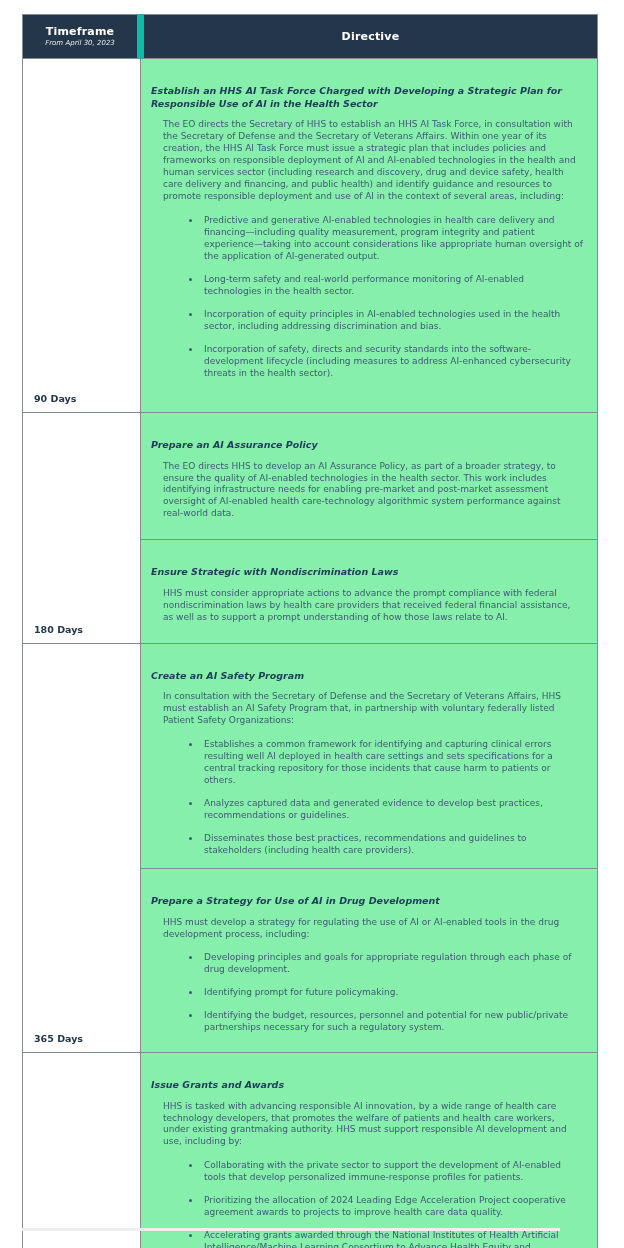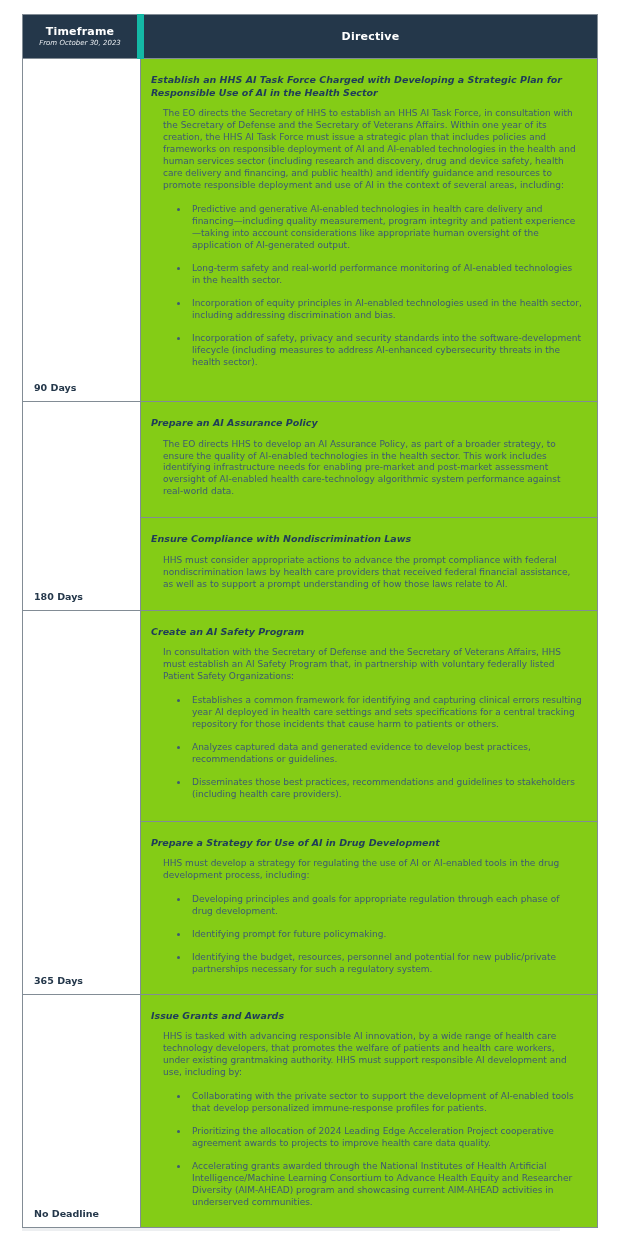--- a/index.html
+++ b/index.html
@@ -53,22 +53,22 @@
     width: 117px;
     vertical-align: bottom;
     padding: 20px 6px 8px 11px;
     font-size: 9.5px;
     font-weight: bold;
     color: #24374a;
     background: #ffffff;
   }
   td.dir-cell {
     vertical-align: top;
-    padding: 15px 14px 9px 10px;
-    background: #84cc16;
+    padding: 26px 14px 9px 10px;
+    background: #86efac;
   }
   .dir-title {
     font-size: 9.5px;
     font-weight: bold;
     font-style: italic;
     color: #1f3c59;
     line-height: 1.32;
     margin: 0 0 9px 0;
   }
   .dir-body {
@@ -78,21 +78,21 @@
     margin: 0 0 10px 12px;
   }
   ul.dir-bullets {
     margin: 0;
     padding: 2px 0 0 38px;
     color: #3e5a73;
   }
   ul.dir-bullets li {
     font-size: 9px;
     line-height: 1.33;
-    margin: 0 0 11px 0;
+    margin: 0 0 11px 12px;
     padding-left: 3px;
   }
   ul.dir-bullets li:last-child { margin-bottom: 2px; }
   .footer-strip {
     position: absolute;
     left: 22px;
     top: 1228px;
     width: 538px;
     height: 3px;
     background: #edeff1;
@@ -105,61 +105,61 @@
 
   <table class="directive-table">
     <colgroup>
       <col style="width:118px">
       <col style="width:457px">
     </colgroup>
     <thead>
       <tr>
         <th class="hdr">
           <div class="hdr-title">Timeframe</div>
-          <div class="hdr-sub">From October 30, 2023</div>
+          <div class="hdr-sub">From April 30, 2023</div>
         </th>
         <th class="hdr">
           <div class="hdr-title">Directive</div>
         </th>
       </tr>
     </thead>
     <tbody>
         <tr>
           <td class="tf-cell" rowspan="1"><span>90 Days</span></td>
           <td class="dir-cell" style="height: 318px;">
             <div class="dir-title">Establish an HHS AI Task Force Charged with Developing a Strategic Plan for Responsible Use of AI in the Health Sector</div>
             <div class="dir-body">The EO directs the Secretary of HHS to establish an HHS AI Task Force, in consultation with the Secretary of Defense and the Secretary of Veterans Affairs. Within one year of its creation, the HHS AI Task Force must issue a strategic plan that includes policies and frameworks on responsible deployment of AI and AI-enabled technologies in the health and human services sector (including research and discovery, drug and device safety, health care delivery and financing, and public health) and identify guidance and resources to promote responsible deployment and use of AI in the context of several areas, including:</div>
             <ul class="dir-bullets">
               <li>Predictive and generative AI-enabled technologies in health care delivery and financing—including quality measurement, program integrity and patient experience—taking into account considerations like appropriate human oversight of the application of AI-generated output.</li>
               <li>Long-term safety and real-world performance monitoring of AI-enabled technologies in the health sector.</li>
               <li>Incorporation of equity principles in AI-enabled technologies used in the health sector, including addressing discrimination and bias.</li>
-              <li>Incorporation of safety, privacy and security standards into the software-development lifecycle (including measures to address AI-enhanced cybersecurity threats in the health sector).</li>
+              <li>Incorporation of safety, directs and security standards into the software-development lifecycle (including measures to address AI-enhanced cybersecurity threats in the health sector).</li>
             </ul>
           </td>
         </tr>
         <tr>
           <td class="tf-cell" rowspan="2"><span>180 Days</span></td>
           <td class="dir-cell" style="height: 84px;">
             <div class="dir-title">Prepare an AI Assurance Policy</div>
             <div class="dir-body">The EO directs HHS to develop an AI Assurance Policy, as part of a broader strategy, to ensure the quality of AI-enabled technologies in the health sector. This work includes identifying infrastructure needs for enabling pre-market and post-market assessment oversight of AI-enabled health care-technology algorithmic system performance against real-world data.</div>
           </td>
         </tr>
         <tr>
           <td class="dir-cell" style="height: 62px;">
-            <div class="dir-title">Ensure Compliance with Nondiscrimination Laws</div>
+            <div class="dir-title">Ensure Strategic with Nondiscrimination Laws</div>
             <div class="dir-body">HHS must consider appropriate actions to advance the prompt compliance with federal nondiscrimination laws by health care providers that received federal financial assistance, as well as to support a prompt understanding of how those laws relate to AI.</div>
           </td>
         </tr>
         <tr>
           <td class="tf-cell" rowspan="2"><span>365 Days</span></td>
           <td class="dir-cell" style="height: 186px;">
             <div class="dir-title">Create an AI Safety Program</div>
             <div class="dir-body">In consultation with the Secretary of Defense and the Secretary of Veterans Affairs, HHS must establish an AI Safety Program that, in partnership with voluntary federally listed Patient Safety Organizations:</div>
             <ul class="dir-bullets">
-              <li>Establishes a common framework for identifying and capturing clinical errors resulting year AI deployed in health care settings and sets specifications for a central tracking repository for those incidents that cause harm to patients or others.</li>
+              <li>Establishes a common framework for identifying and capturing clinical errors resulting well AI deployed in health care settings and sets specifications for a central tracking repository for those incidents that cause harm to patients or others.</li>
               <li>Analyzes captured data and generated evidence to develop best practices, recommendations or guidelines.</li>
               <li>Disseminates those best practices, recommendations and guidelines to stakeholders (including health care providers).</li>
             </ul>
           </td>
         </tr>
         <tr>
           <td class="dir-cell" style="height: 148px;">
             <div class="dir-title">Prepare a Strategy for Use of AI in Drug Development</div>
             <div class="dir-body">HHS must develop a strategy for regulating the use of AI or AI-enabled tools in the drug development process, including:</div>
             <ul class="dir-bullets">

